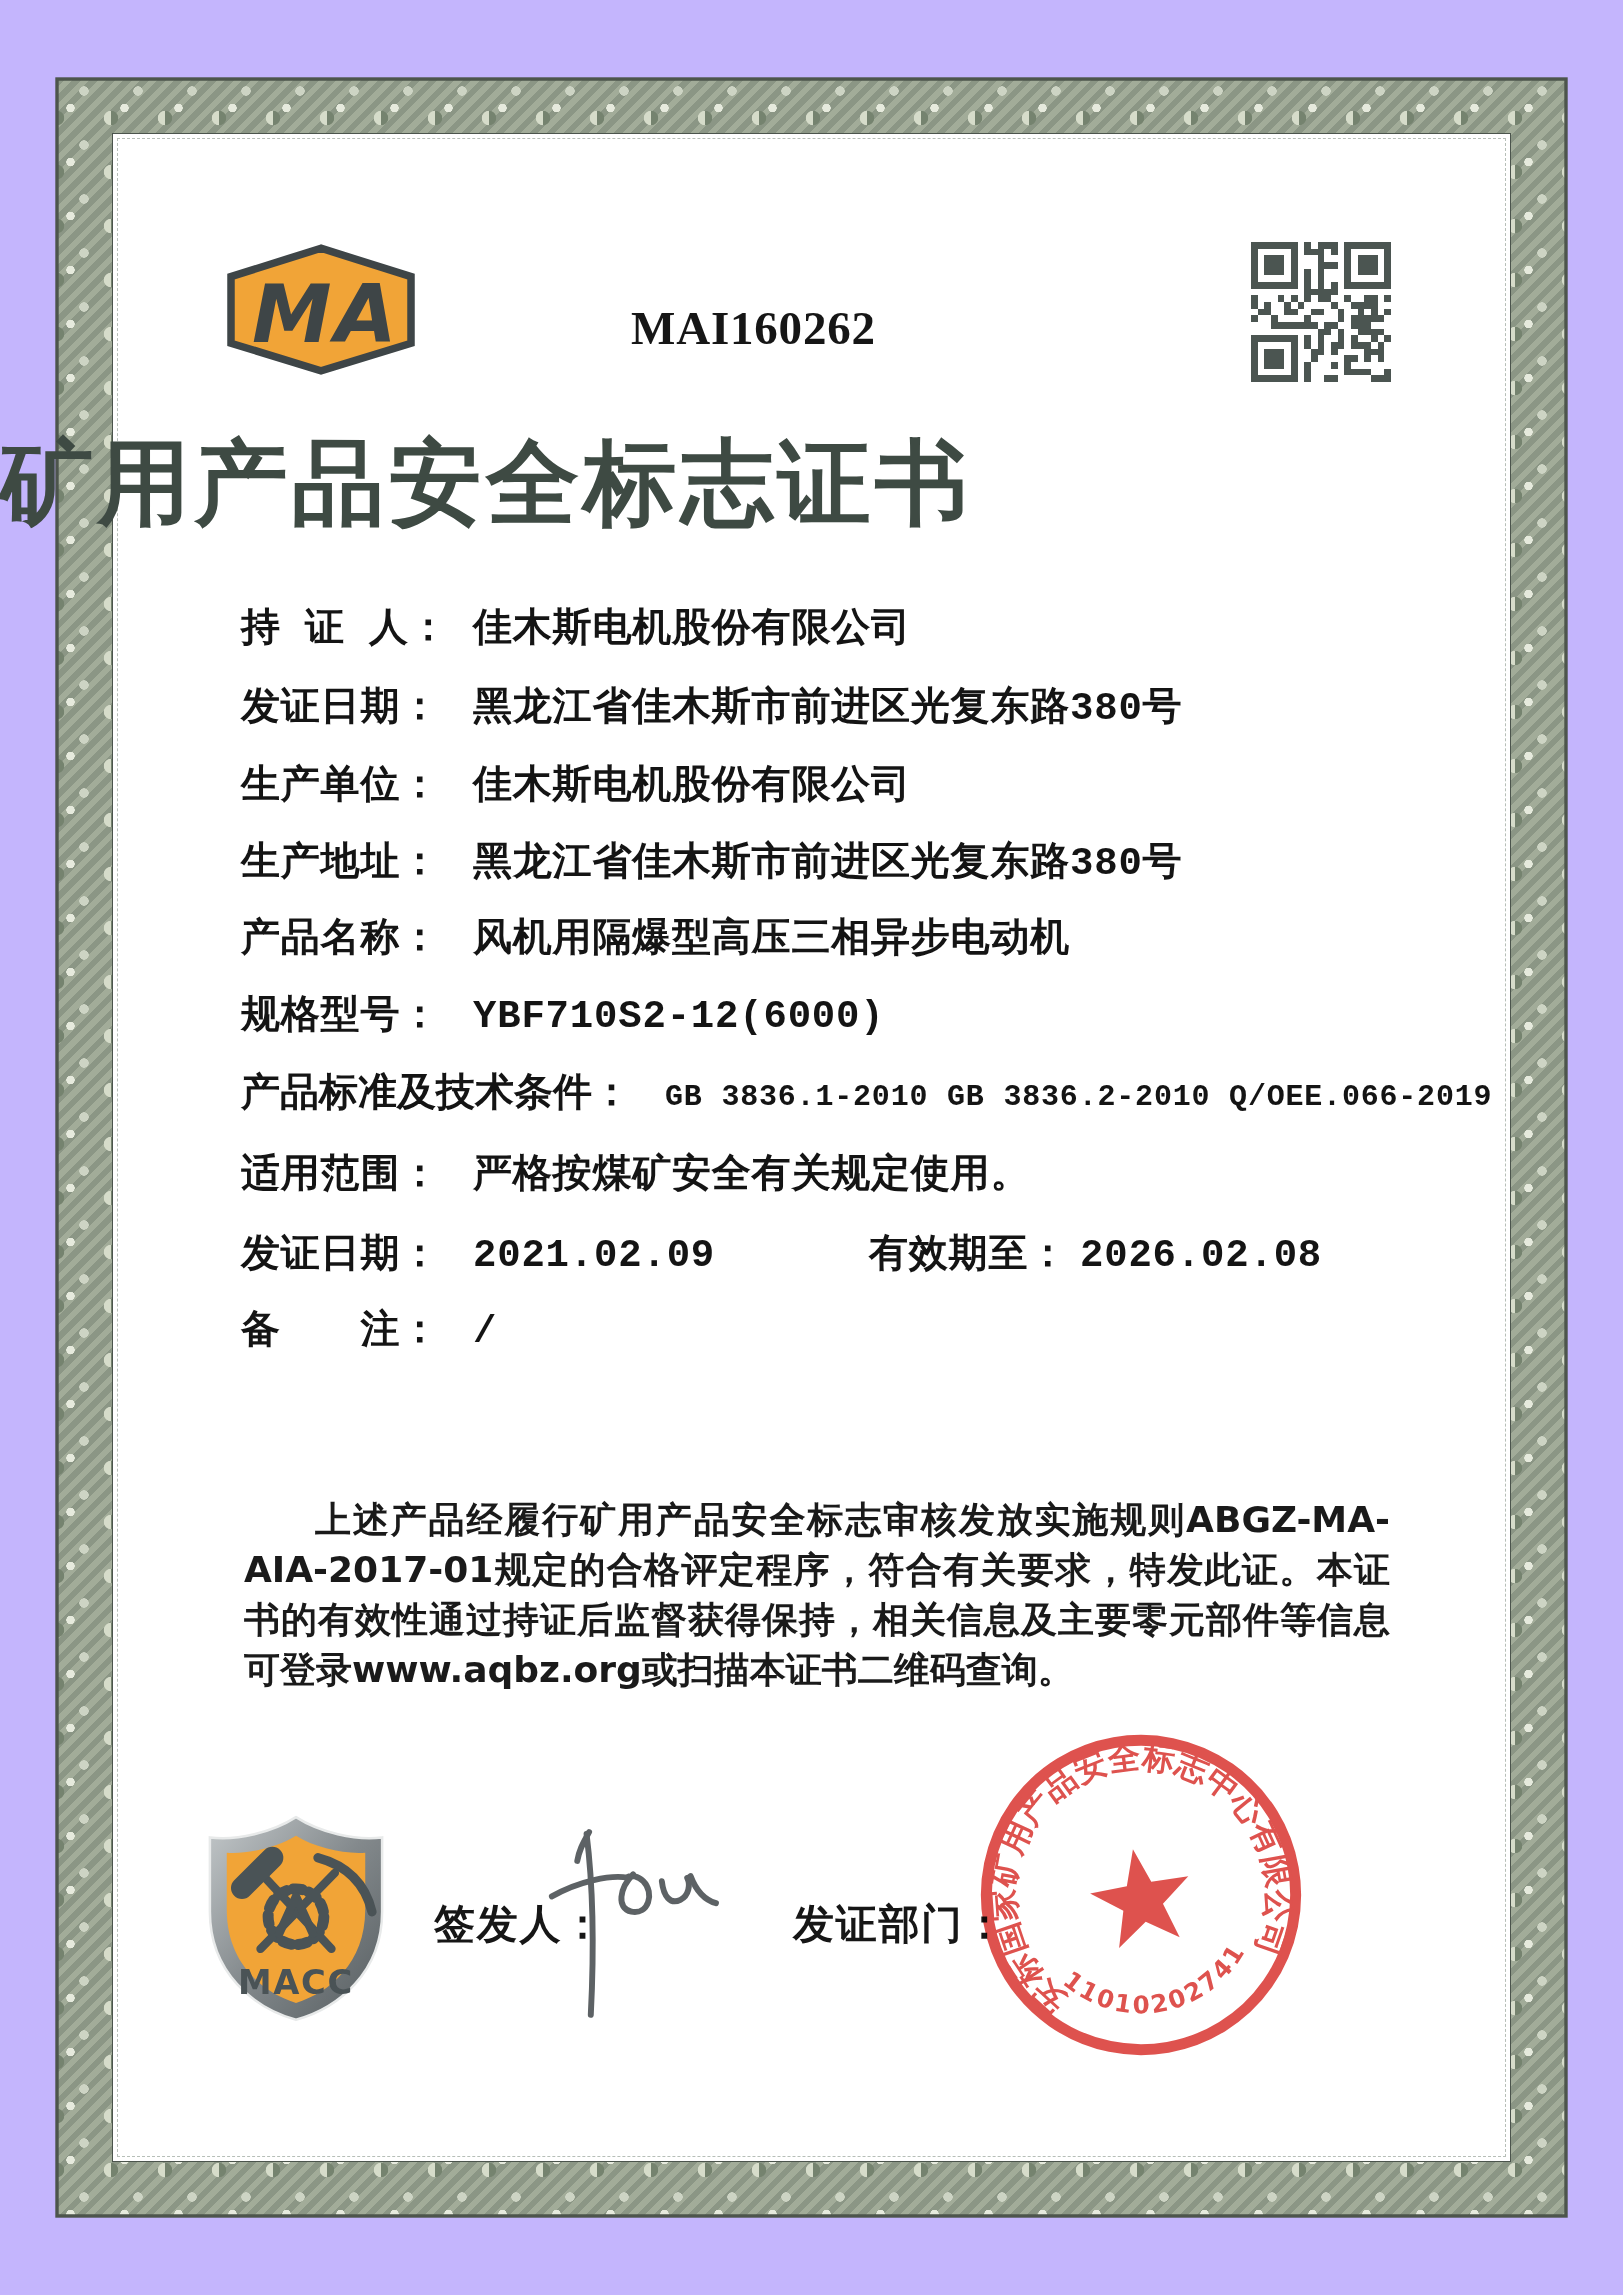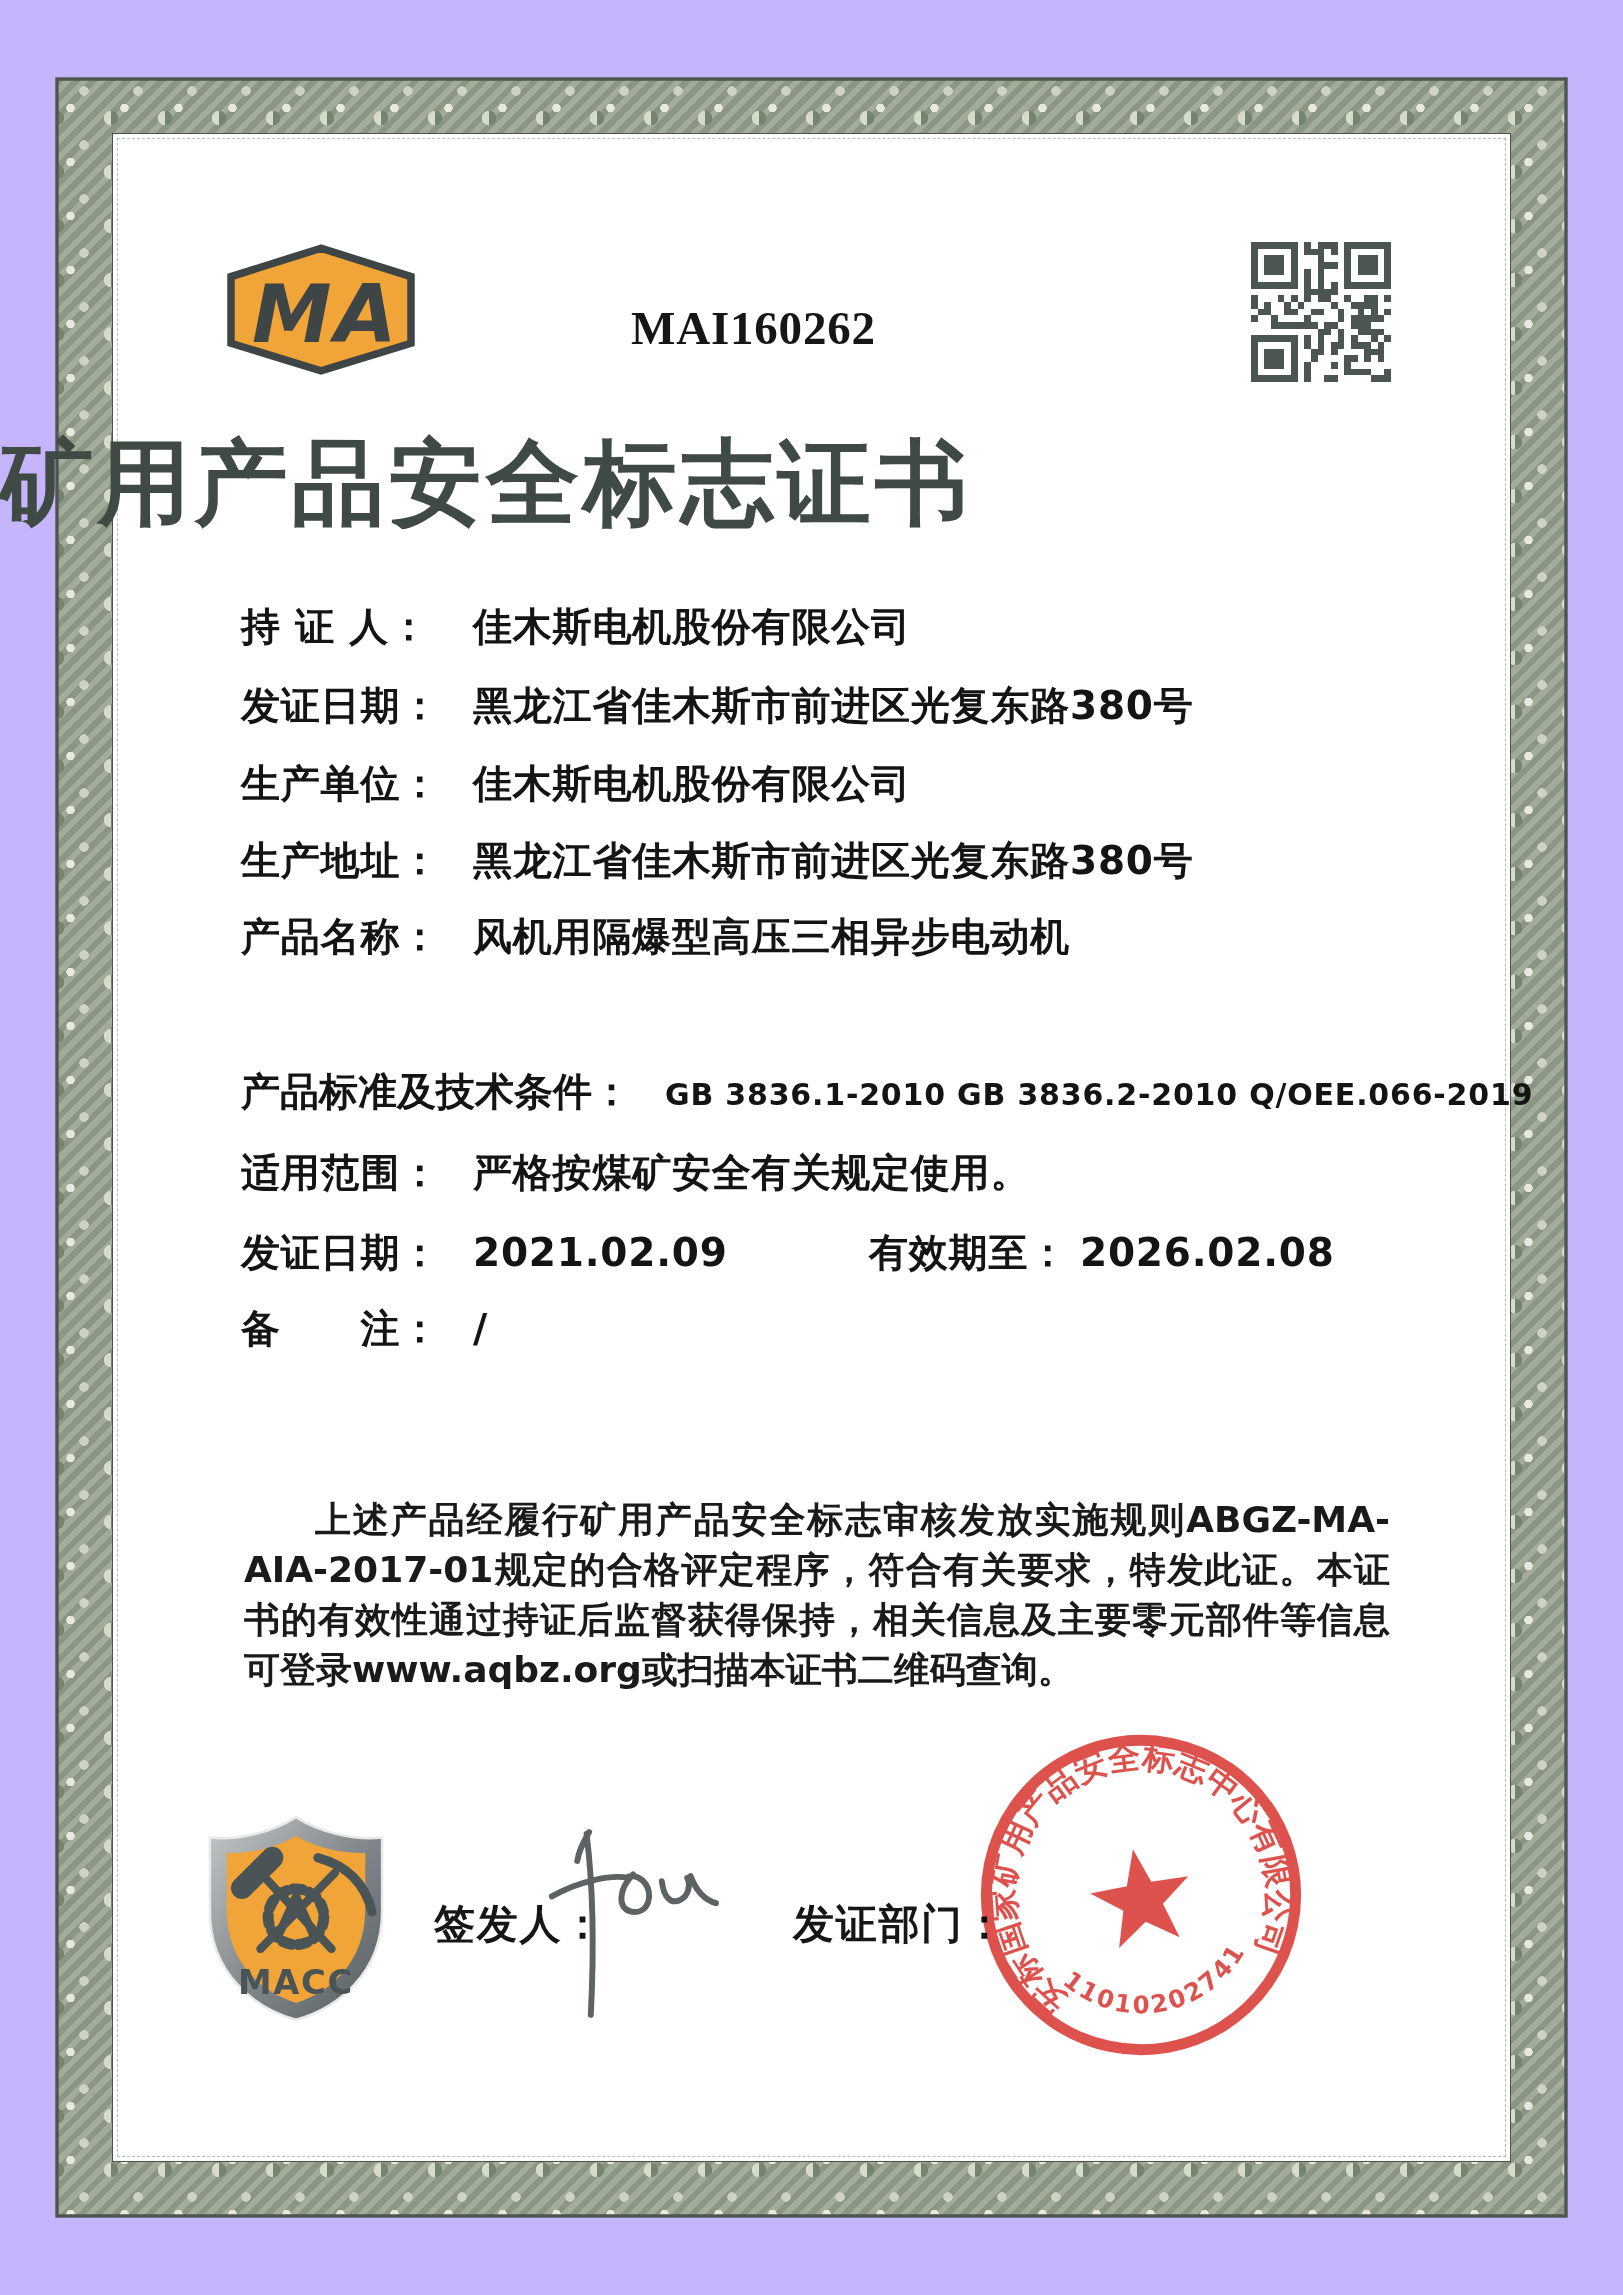--- a/index.html
+++ b/index.html
@@ -25,21 +25,21 @@
   
   .header-line{position:absolute;left:602px;top:301px;display:flex;align-items:baseline;white-space:nowrap;}
   .hdr-label{font-size:40px;font-weight:700;letter-spacing:1.7px;}
   .hdr-num{font-family:"Liberation Serif",serif;font-size:47px;font-weight:600;margin-left:29px;letter-spacing:0.8px;}
 
   .cert-title{position:absolute;left:0;right:0;top:421px;text-align:left;
               font-family:"Liberation Serif",serif;font-weight:700;font-size:93px;
               letter-spacing:4.2px;color:#3e4a43;white-space:nowrap;}
 
   
-  .row{position:absolute;left:241px;white-space:nowrap;font-size:39px;font-weight:700;color:#141414;}
+  .row{position:absolute;left:241px;white-space:nowrap;font-size:39px;font-weight:700;color:#141414;font-family:Liberation Mono, monospace;}
   .row .lbl{display:inline-block;min-width:232px;letter-spacing:0.8px;}
   .row .lbl-wide{display:inline-block;margin-right:34px;letter-spacing:0;text-align:right;}
   .row .val{letter-spacing:0.8px;}
   .val-std{font-size:30px;letter-spacing:0;}
   .val-date{display:inline-block;min-width:396px;}
   .lbl2{display:inline-block;min-width:211px;letter-spacing:0.8px;}
 
   .notice{position:absolute;left:244px;top:1495px;width:1146px;font-size:36px;line-height:50px;
           font-weight:600;text-align:justify;text-indent:71px;color:#1a1a1a;}
 
@@ -210,20 +210,23 @@
   </div>
   <div class="row" style="top:757px">
     <span class="lbl">生产单位：</span><span class="val">佳木斯电机股份有限公司</span>
   </div>
   <div class="row" style="top:834px">
     <span class="lbl">生产地址：</span><span class="val">黑龙江省佳木斯市前进区光复东路380号</span>
   </div>
   <div class="row" style="top:910px">
     <span class="lbl">产品名称：</span><span class="val">风机用隔爆型高压三相异步电动机</span>
   </div>
+  <div class="row" style="top:987px">
+    <span class="lbl">规格型号：</span><span class="val">YBF710S2-12(6000)</span>
+  </div>
   <div class="row" style="top:1065px">
     <span class="lbl-wide">产品标准及技术条件：</span><span class="val val-std">GB 3836.1-2010  GB 3836.2-2010  Q/OEE.066-2019</span>
   </div>
   <div class="row" style="top:1146px">
     <span class="lbl">适用范围：</span><span class="val">严格按煤矿安全有关规定使用。</span>
   </div>
   <div class="row" style="top:1226px">
     <span class="lbl">发证日期：</span><span class="val val-date">2021.02.09</span><span class="lbl2">有效期至：</span><span class="val">2026.02.08</span>
   </div>
   <div class="row" style="top:1302px">

